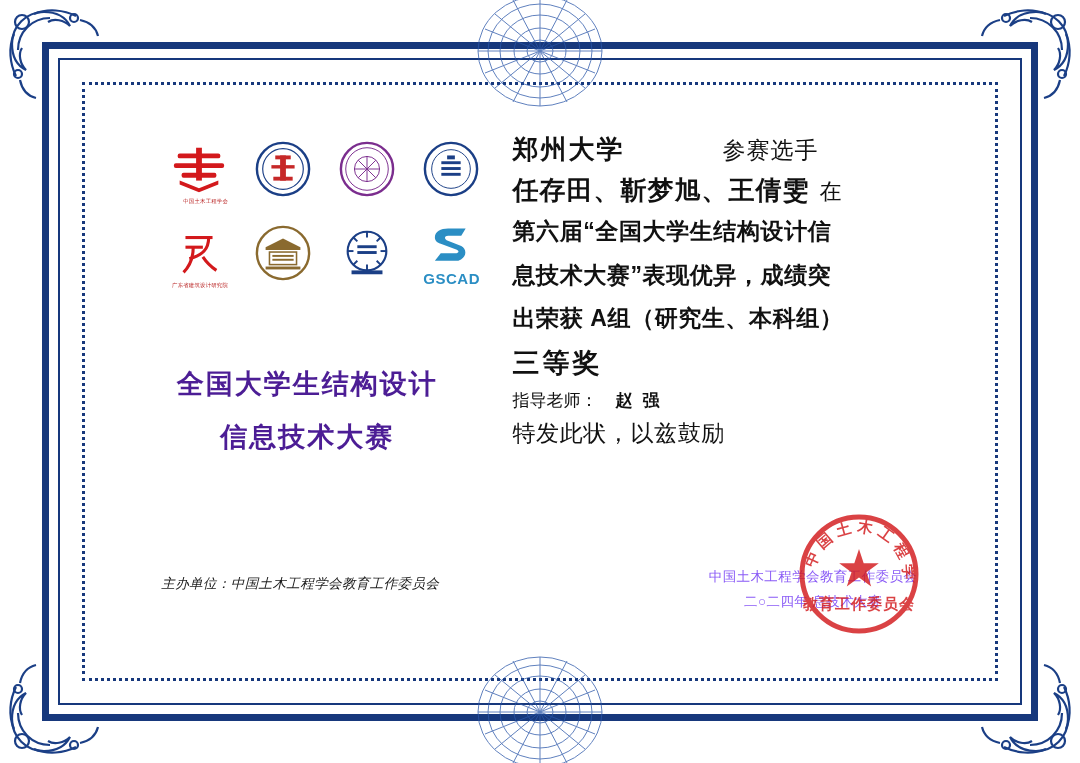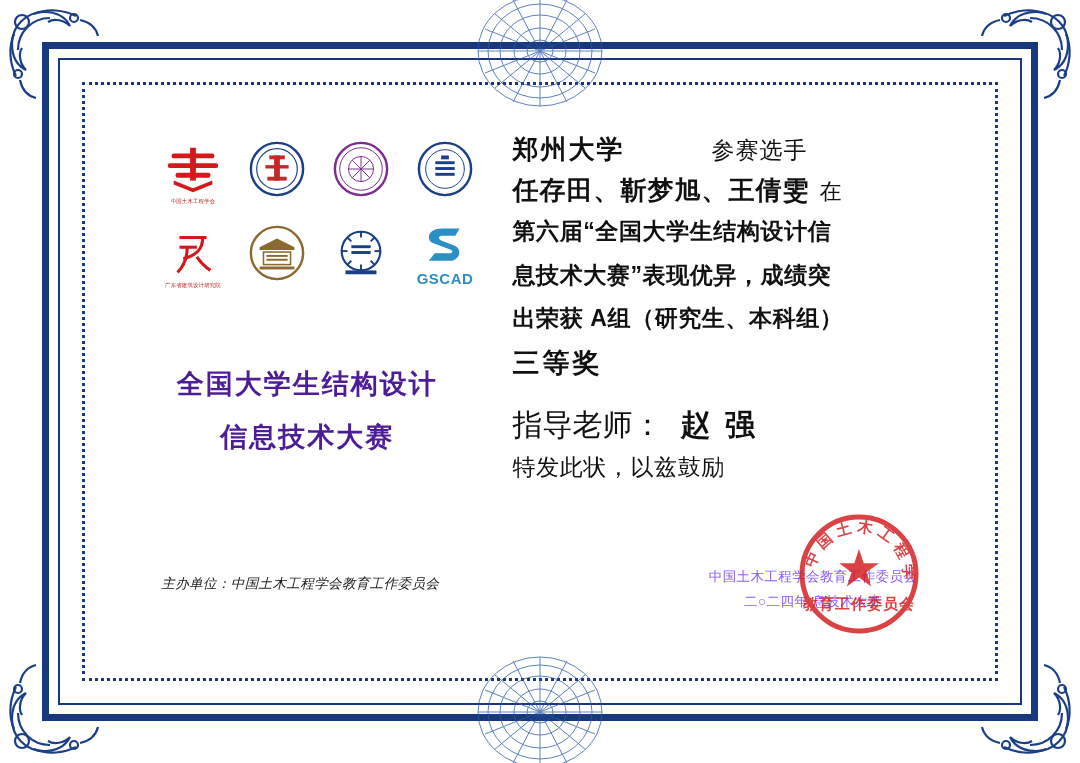--- a/index.html
+++ b/index.html
@@ -83,21 +83,21 @@
     flex-wrap: wrap;
     width: 330px;
     margin-left: 38px;
     gap: 8px 14px;
   }
   .logo {
     width: 70px;
     height: 76px;
     display: flex;
     flex-direction: column;
-    align-items: center;
+    align-items: flex-end;
     justify-content: flex-start;
   }
   .logo-mark {
     width: 58px;
     height: 58px;
     display: block;
   }
   .logo-caption {
     font-size: 5.4px;
     color: #b71c1c;
@@ -146,21 +146,21 @@
     color: #111;
   }
   .line {
     font-size: 23px;
     line-height: 1.72;
     letter-spacing: .6px;
   }
   .row-school {
     display: flex;
     align-items: baseline;
-    gap: 1px;
+    gap: 12px;
   }
   .school {
     font-size: 26px;
     font-weight: bold;
     font-family: "DejaVu Serif", "Liberation Serif", serif;
     letter-spacing: 2px;
   }
   .role {
     margin-left: 86px;
     font-size: 23px;
@@ -181,22 +181,22 @@
   }
   .body-line { margin-top: 4px; font-weight: bold; }
   .award {
     font-size: 27px;
     font-weight: bold;
     font-family: "DejaVu Serif", "Liberation Serif", serif;
     letter-spacing: 3px;
     margin-top: 6px;
   }
   .advisor {
-    margin-top: 24px;
-    font-size: 30px;
+    margin-top: 8px;
+    font-size: 17px;
   }
   .advisor .adv-name {
     font-weight: bold;
     font-family: "DejaVu Serif", "Liberation Serif", serif;
     margin-left: 18px;
     letter-spacing: 2px;
   }
   .closing { margin-top: 6px; font-size: 23px; letter-spacing: .6px; }
 
   .signature-block {

